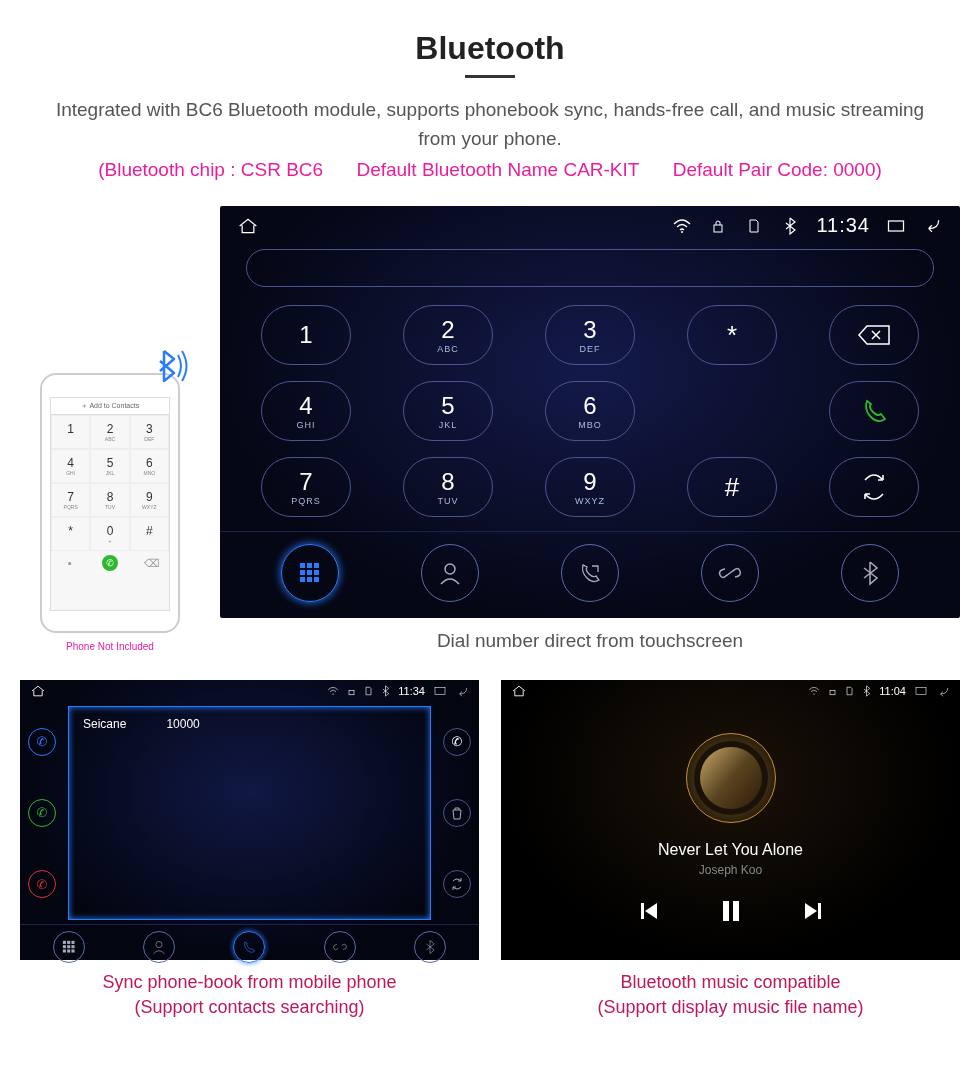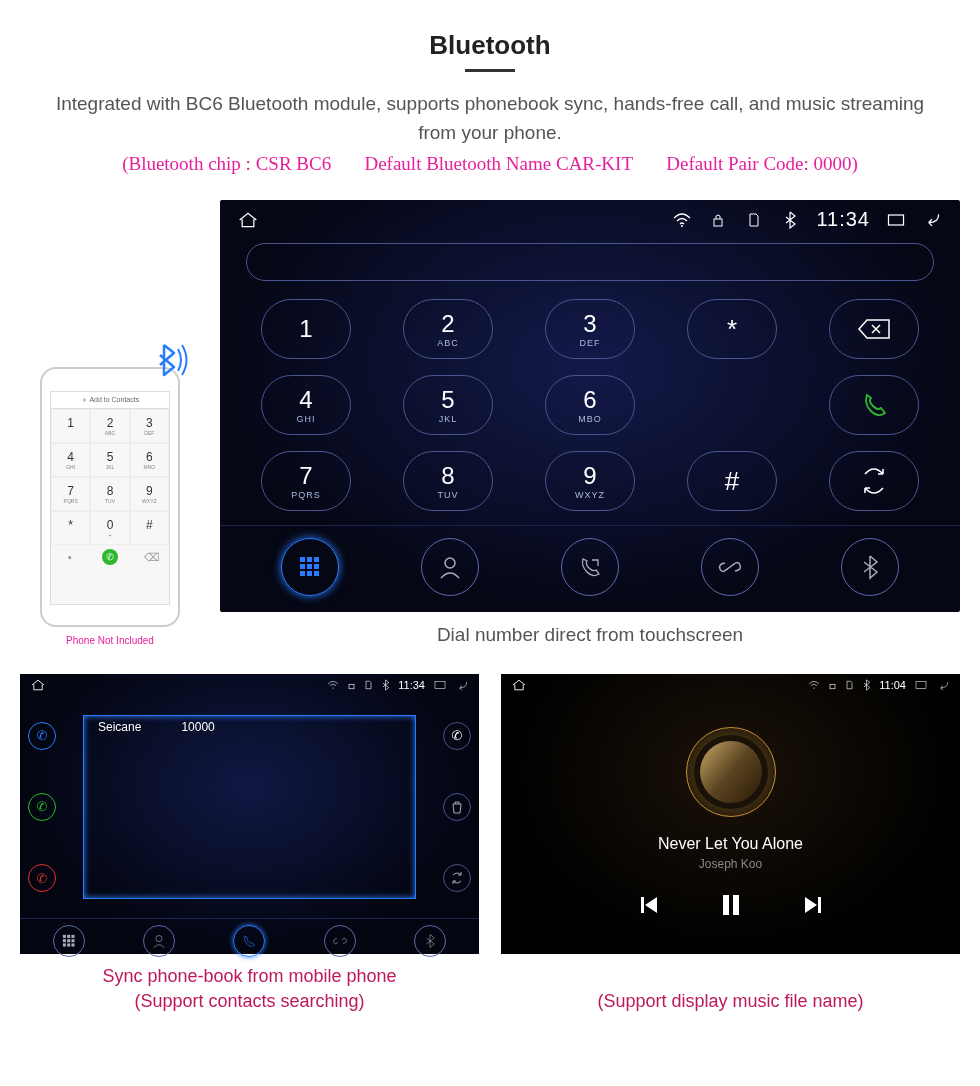--- a/index.html
+++ b/index.html
@@ -1,22 +1,22 @@
 <!DOCTYPE html>
 <html><head>
 <meta charset="utf-8">
 <style>
   * { box-sizing: border-box; margin: 0; padding: 0; }
   body { font-family: -apple-system, Helvetica, Arial, sans-serif; background: #fff; width: 980px; }
   .page { padding: 30px 20px; }
-  .title { text-align: center; font-size: 26px; font-weight: 700; color: #222; }
+  .title { text-align: center; font-size: 32px; font-weight: 700; color: #222; }
   .title-underline { width: 50px; height: 3px; background: #333; margin: 8px auto 18px; }
   .desc { text-align: center; color: #555; font-size: 19px; line-height: 1.5; max-width: 880px; margin: 8px auto 6px; }
   .spec { text-align: center; color: #e91e9c; font-size: 19px; margin-bottom: 25px; }
-  .spec span { margin: 8px 14px; font-family: Liberation Serif, serif; }
+  .spec span { margin: 8px 14px; }
 
   .row1 { display: flex; align-items: flex-end; gap: 20px; }
   .phone-col { width: 180px; text-align: center; }
   .phone-mock { width: 140px; height: 260px; background: #fff; border: 2px solid #ccc; border-radius: 16px; margin: 0 auto 8px; position: relative; padding: 22px 8px 20px; }
   .phone-screen { width: 100%; height: 100%; background: #f7f7f7; border: 1px solid #ddd; position: relative; }
   .phone-top { font-size: 7px; color: #666; padding: 3px 4px; border-bottom: 1px solid #ddd; background:#fff; }
   .phone-keys { display: grid; grid-template-columns: repeat(3,1fr); }
   .pk { font-size: 12px; text-align: center; padding: 6px 0; border: 0.5px solid #eee; color: #333; }
   .pk small { display:block; font-size:5px; color:#888; }
   .phone-bottom { display:flex; justify-content:space-around; align-items:center; padding:4px 0; }
@@ -41,21 +41,21 @@
   .cap1 { text-align:center; color:#555; font-size:19px; margin-top:12px; width:100%; }
 
   .row2 { display:flex; gap:22px; margin-top:28px; }
   .mini { flex:1; }
   .mini-unit { background: radial-gradient(ellipse at 50% 40%, #101844 0%, #030510 70%); color:#fff; height:280px; position:relative; }
   .mini-status { display:flex; justify-content:space-between; align-items:center; padding:5px 10px; font-size:11px;}
   .ms-grp { display:flex; gap:8px; align-items:center;}
   .mini-body { display:flex; height: calc(100% - 58px); }
   .side-col { width:44px; display:flex; flex-direction:column; justify-content:space-around; align-items:center; padding:4px 0;}
   .sc-ic { width:28px; height:28px; border:1px solid #4a5590; border-radius:50%; display:flex; align-items:center; justify-content:center; font-size:13px;}
-  .contact-box { flex:1; border:1px solid #2a7cff; box-shadow:0 0 6px #2a7cff inset; margin:19px; padding:4px 14px; font-size:12px; }
+  .contact-box { flex:1; border:1px solid #2a7cff; box-shadow:0 0 6px #2a7cff inset; margin:4px; padding:10px 14px; font-size:12px; }
   .contact-row { display:flex; gap:40px; }
   .mini-nav { display:flex; justify-content:space-around; padding:6px 4px; border-top:1px solid #1a2250;}
   .mn { width:32px; height:32px; border:1px solid #5a6aaa; border-radius:50%; display:flex; align-items:center; justify-content:center; }
   .mn.active { border-color:#2a7cff; box-shadow:0 0 5px #2a7cff; }
 
   .music-body { display:flex; flex-direction:column; align-items:center; justify-content:center; height: calc(100% - 28px);}
   .album { width:90px; height:90px; border-radius:50%; background: radial-gradient(circle, #d4a56a 0%, #3a2a10 60%, #000 100%); border:1px solid #c88e35; margin-bottom:18px; display:flex; align-items:center; justify-content:center;}
   .album-inner { width:74px; height:74px; border-radius:50%; background:#1a1208; overflow:hidden; position:relative;}
   .album-inner::before { content:''; position:absolute; inset:6px; border-radius:50%; background:linear-gradient(130deg,#c9a86a 0%, #5a4420 50%, #2a1a08 100%);}
   .track-title { font-size:16px; color:#fff; }
@@ -424,18 +424,18 @@
             <span>
                 <svg width="22" height="22" viewBox="0 0 22 22">
                   <rect x="17" y="3" width="3" height="16" fill="#fff"></rect>
                   <path d="M4 3 L16 11 L4 19 Z" fill="#fff"></path>
                 </svg>
               </span>
           </div>
         </div>
       </div>
       <div class="cap2">
-        <br>
+        <span>Bluetooth music compatible</span><br>
         <span>(Support display music file name)</span>
       </div>
     </div>
   </div>
 </div>
 
 </body></html>

